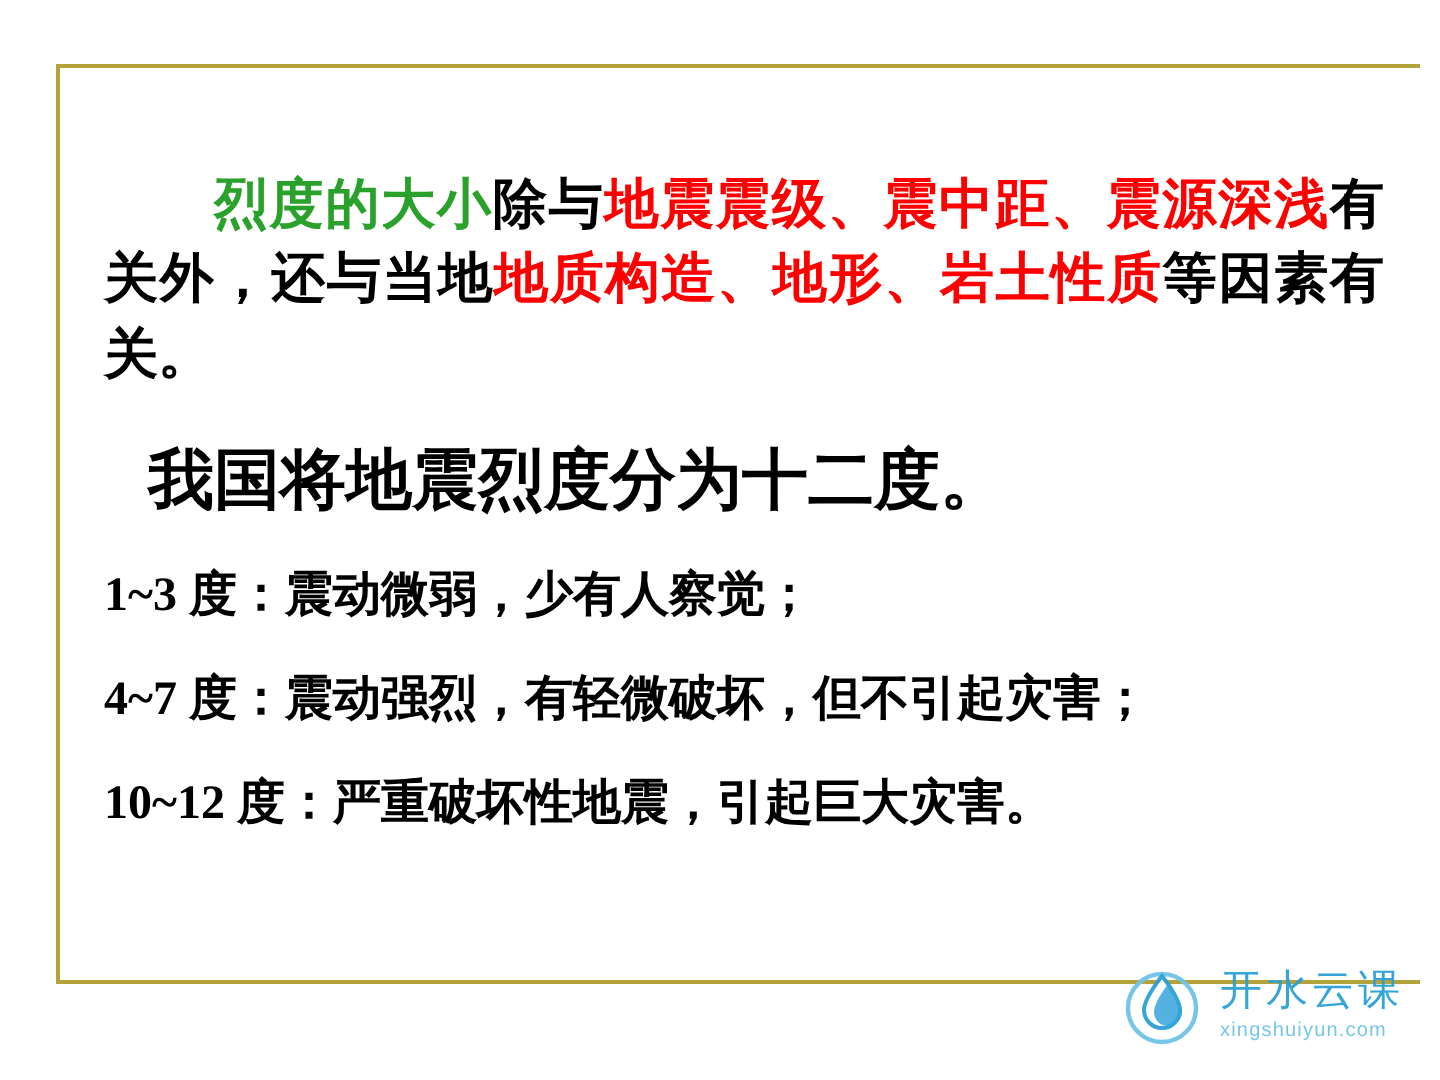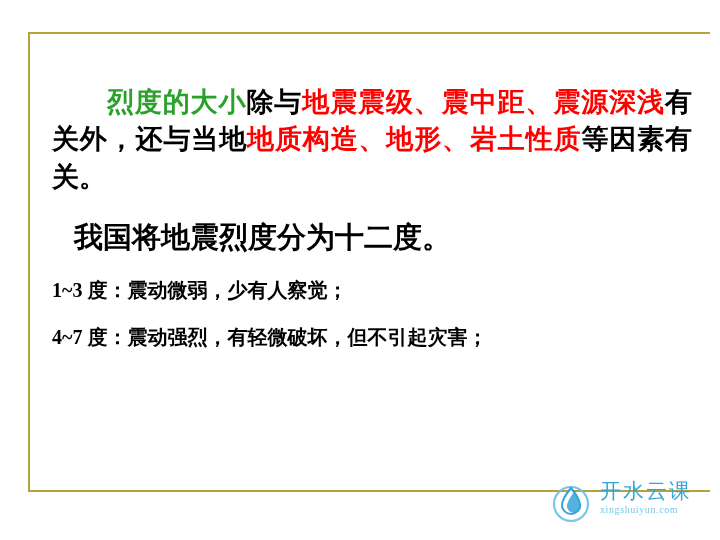--- a/index.html
+++ b/index.html
@@ -64,51 +64,51 @@
   }
   .indent {
     display: inline-block;
     width: 54px;
   }
   .green { color: #2aa12a; }
   .red { color: #ff0000; }
   .black { color: #000000; }
 
   .para-second {
-    font-size: 29px;
+    font-size: 33px;
     color: #000000;
     font-weight: bold;
     margin: 22px 0 0 0;
     padding-left: 22px;
   }
 
   .list {
     margin: 20px 0 0 0;
     padding: 0;
     list-style: none;
   }
   .list li {
-    font-size: 20px;
+    font-size: 24px;
     color: #000000;
     font-weight: bold;
     margin: 0 0 22px 0;
     line-height: 1.25;
   }
   .num {
     font-family: "Liberation Serif", serif;
     font-weight: bold;
   }
 
   
   .logo {
     position: absolute;
-    right: 28px;
+    right: 18px;
     bottom: 14px;
     display: flex;
-    align-items: flex-start;
+    align-items: center;
     opacity: 0.95;
   }
   .logo-mark {
     position: relative;
     width: 46px;
     height: 46px;
     margin-right: 6px;
   }
   .logo-mark svg { display: block; }
   .logo-text-wrap {
@@ -117,21 +117,21 @@
     justify-content: center;
   }
   .logo-cn {
     font-family: "Liberation Sans", sans-serif;
     font-size: 21px;
     color: #2aa0d8;
     letter-spacing: 2px;
     line-height: 1.05;
   }
   .logo-en {
-    font-family: Liberation Serif, serif;
+    font-family: Liberation Sans, sans-serif;
     font-size: 10px;
     color: #6fc3e6;
     letter-spacing: 0.6px;
     line-height: 1.1;
     margin-top: 2px;
   }
 </style>
 </head>
 <body>
 
@@ -151,20 +151,24 @@
 
     <ul class="list">
       <li>
         <span class="num">1~3</span>
         <span>度：震动微弱，少有人察觉；</span>
       </li>
       <li>
         <span class="num">4~7</span>
         <span>度：震动强烈，有轻微破坏，但不引起灾害；</span>
       </li>
+      <li>
+        <span class="num">10~12</span>
+        <span>度：严重破坏性地震，引起巨大灾害。</span>
+      </li>
     </ul>
   </div>
 
   <div class="logo">
     <div class="logo-mark">
       <svg width="46" height="46" viewBox="0 0 46 46" aria-hidden="true">
         <circle cx="23" cy="24" r="17" fill="none" stroke="#6fc3e6" stroke-width="2.2"></circle>
         <path d="M23 8 C23 8, 14 19, 14 25 a9 9 0 0 0 18 0 C32 19, 23 8, 23 8 Z" fill="#ffffff" stroke="#2aa0d8" stroke-width="2"></path>
         <path d="M26 12 C26 12, 19 21, 19 26 a7 7 0 0 0 14 0 C33 21, 26 12, 26 12 Z" fill="#2aa0d8" opacity="0.85"></path>
       </svg>

